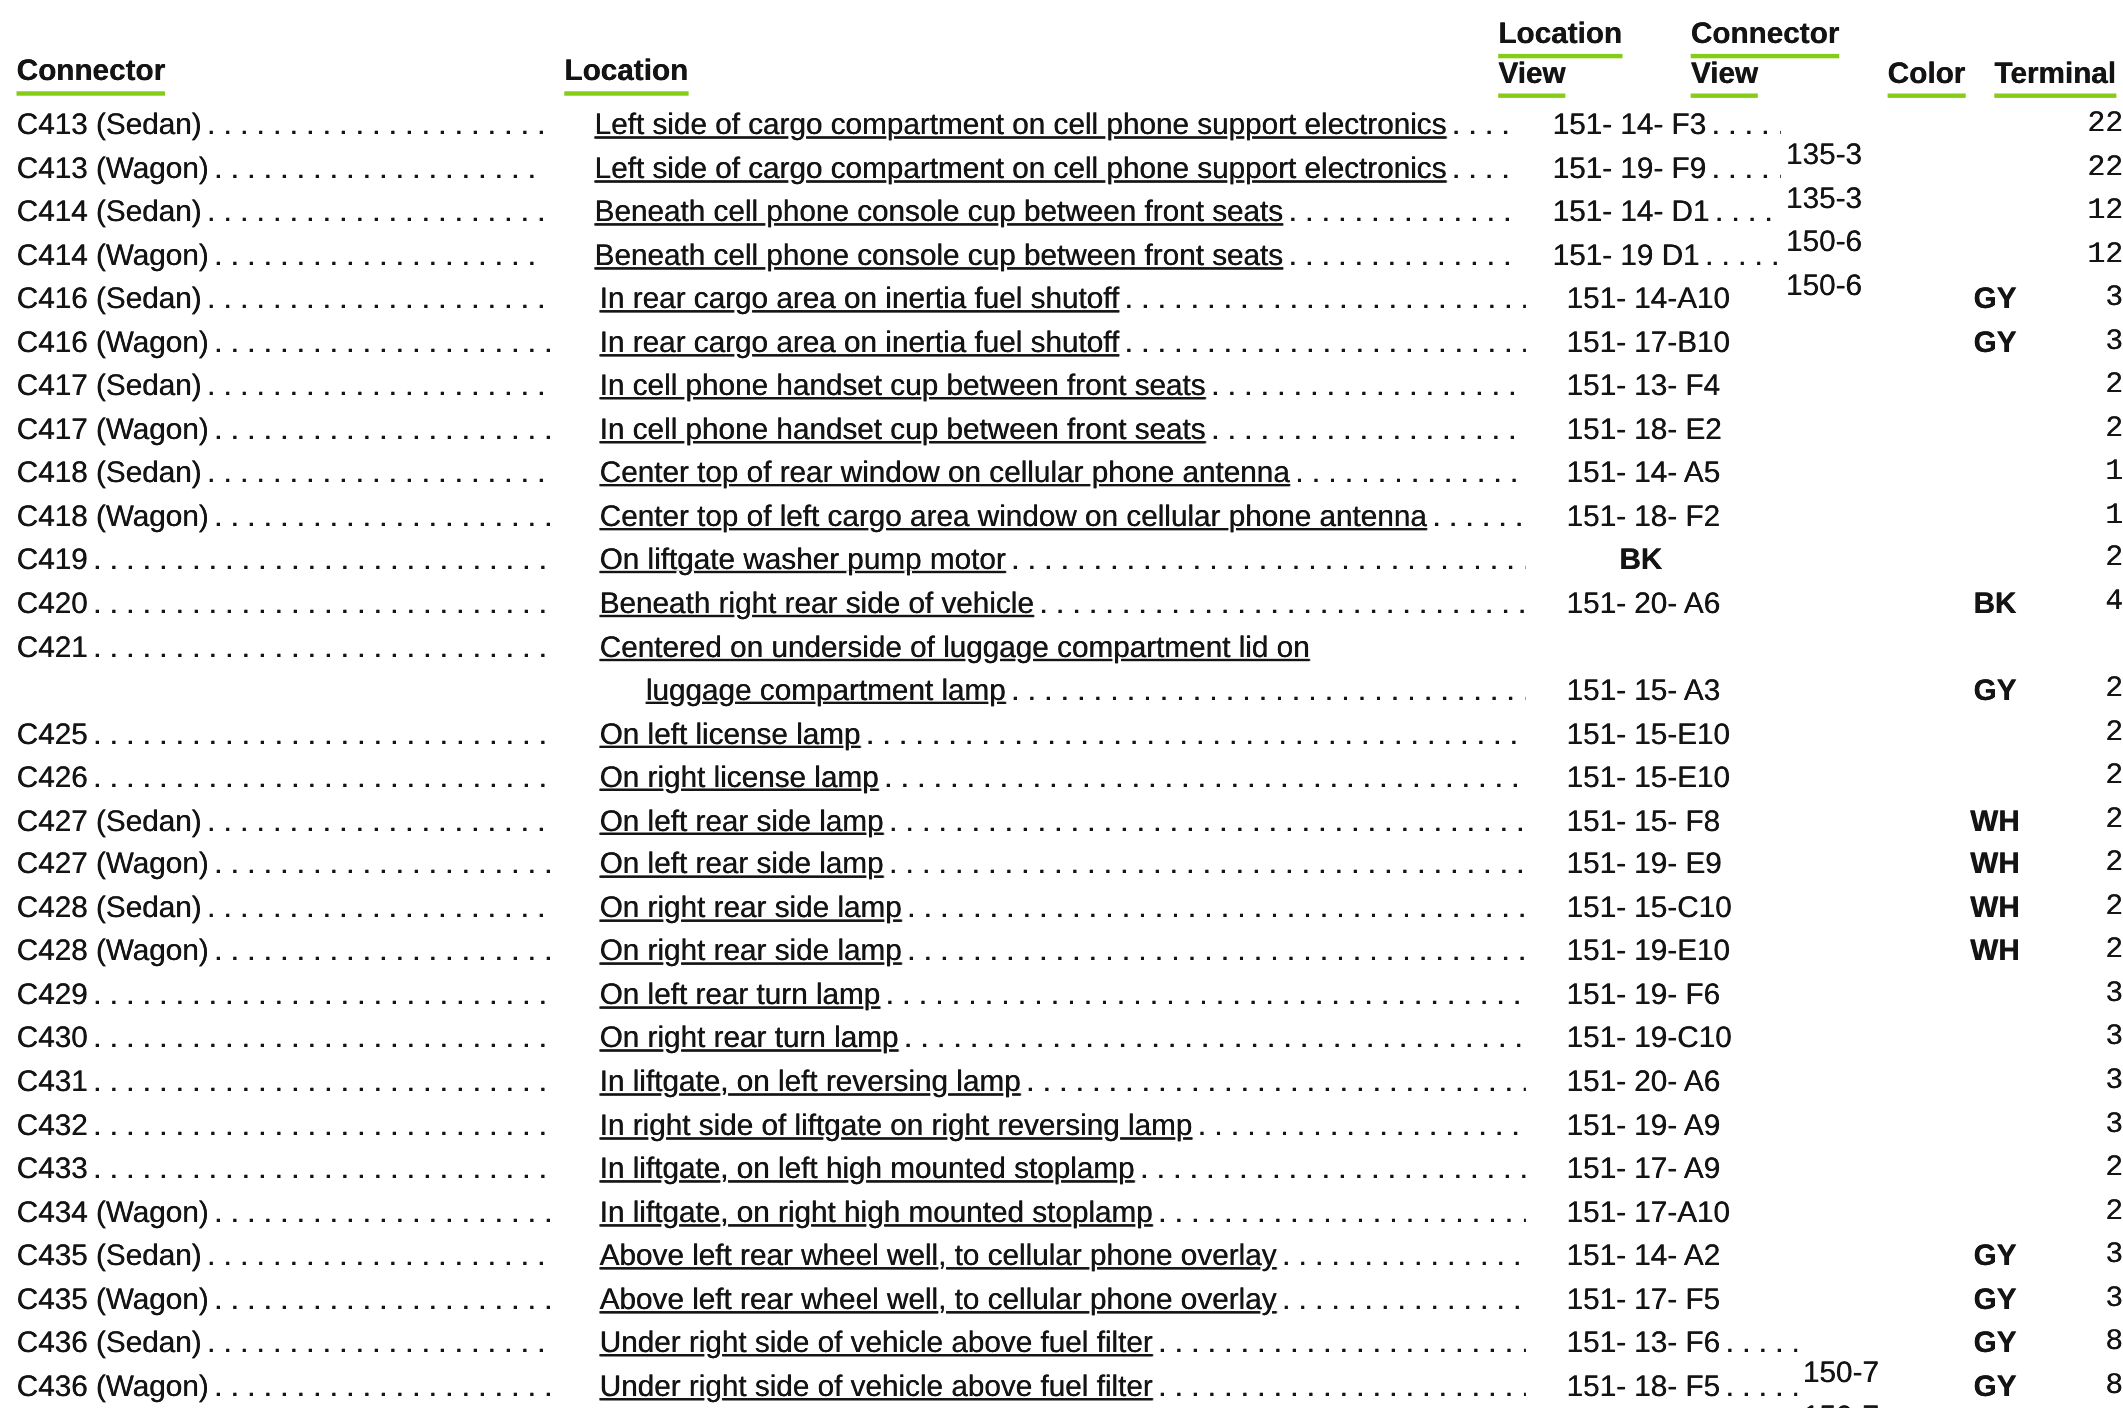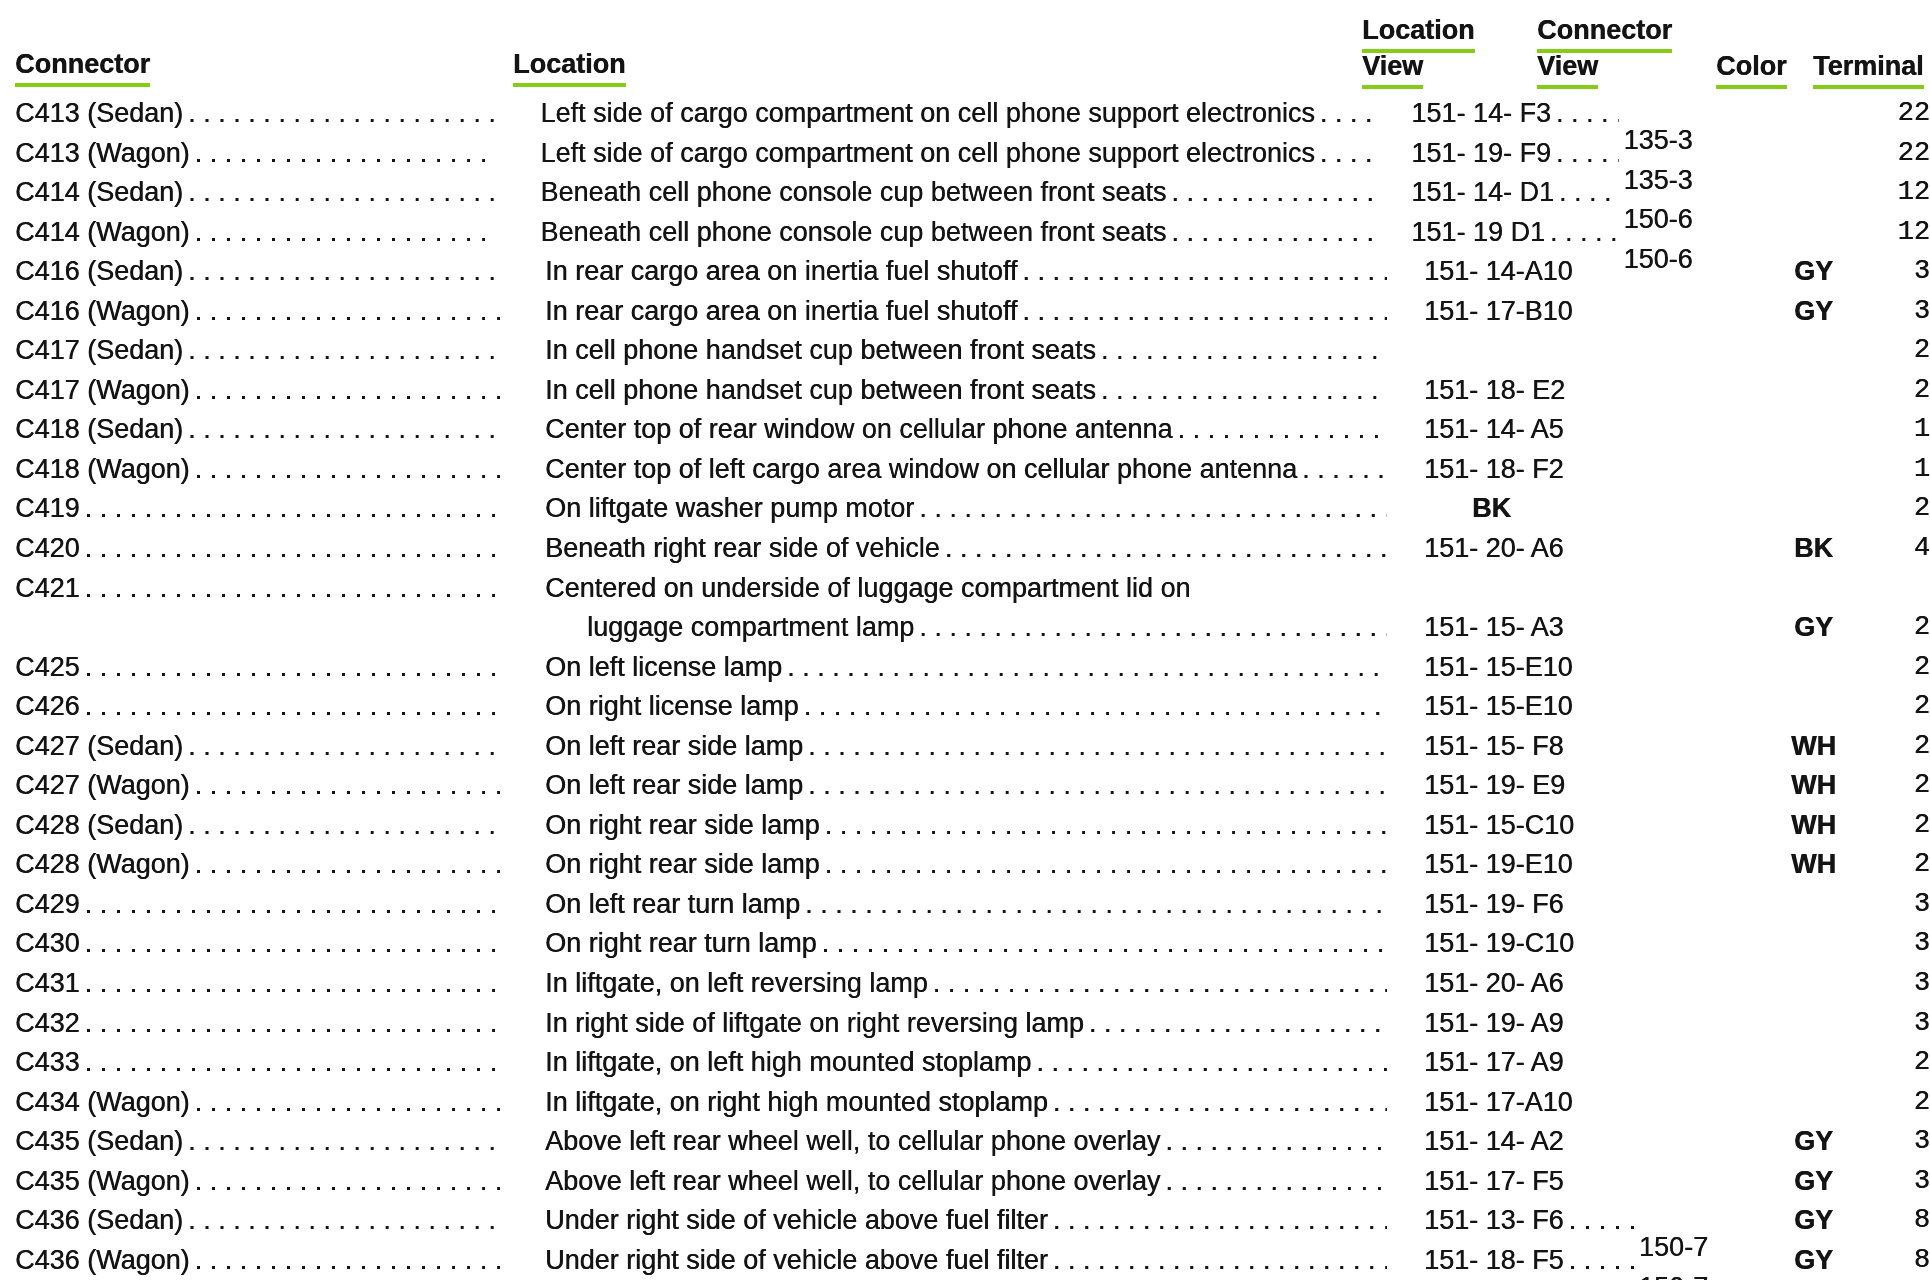--- a/index.html
+++ b/index.html
@@ -13,21 +13,21 @@
     border-bottom:4px solid #84cc16;padding-bottom:3px;line-height:1.1;
   }
   #rows{position:absolute;left:15px;top:94px;width:1915px;}
   .line{display:flex;height:39.55px;line-height:39.55px;gap:32px;}
   .c1{width:490px;display:flex;min-width:0;}
   .c2{width:855px;display:flex;min-width:0;}
   .c3{width:290px;display:flex;min-width:0;white-space:nowrap;}
   .c4{width:135px;text-align:center;flex:none;font-weight:bold;}
   .c5{flex:1;text-align:right;font-family:Liberation Mono, monospace;}
   .lbl{white-space:nowrap;flex:none;}
-  .c2 > .lbl{margin-left:8px;}
+  .c2 > .lbl{margin-left:8px;text-decoration:underline;}
   .ind{width:42px;flex:none;}
   .dots{flex:1 1 0;min-width:0;overflow:hidden;white-space:nowrap;margin:0 5px;}
   .dots::after{content:". . . . . . . . . . . . . . . . . . . . . . . . . . . . . . . . . . . . . . . . . . . . . . . . . . . . . . . . . . . . . . . . . . . . . .";}
   .cv{margin-right:6px;margin-top:27px;}
 </style>
 </head>
 <body>
 
 <div id="page">
   <div>
@@ -141,20 +141,23 @@
       </div>
       <div class="line">
         <span class="c1">
           <span class="lbl">C417 (Sedan)</span>
           <span class="dots"></span>
         </span>
         <span class="c2">
           <span class="lbl">In cell phone handset cup between front seats</span>
           <span class="dots"></span>
         </span>
+        <span class="c3">
+          <span class="lbl">151- 13- F4</span>
+        </span>
         <span class="c4"></span>
         <span class="c5">2</span>
       </div>
       <div class="line">
         <span class="c1">
           <span class="lbl">C417 (Wagon)</span>
           <span class="dots"></span>
         </span>
         <span class="c2">
           <span class="lbl">In cell phone handset cup between front seats</span>

